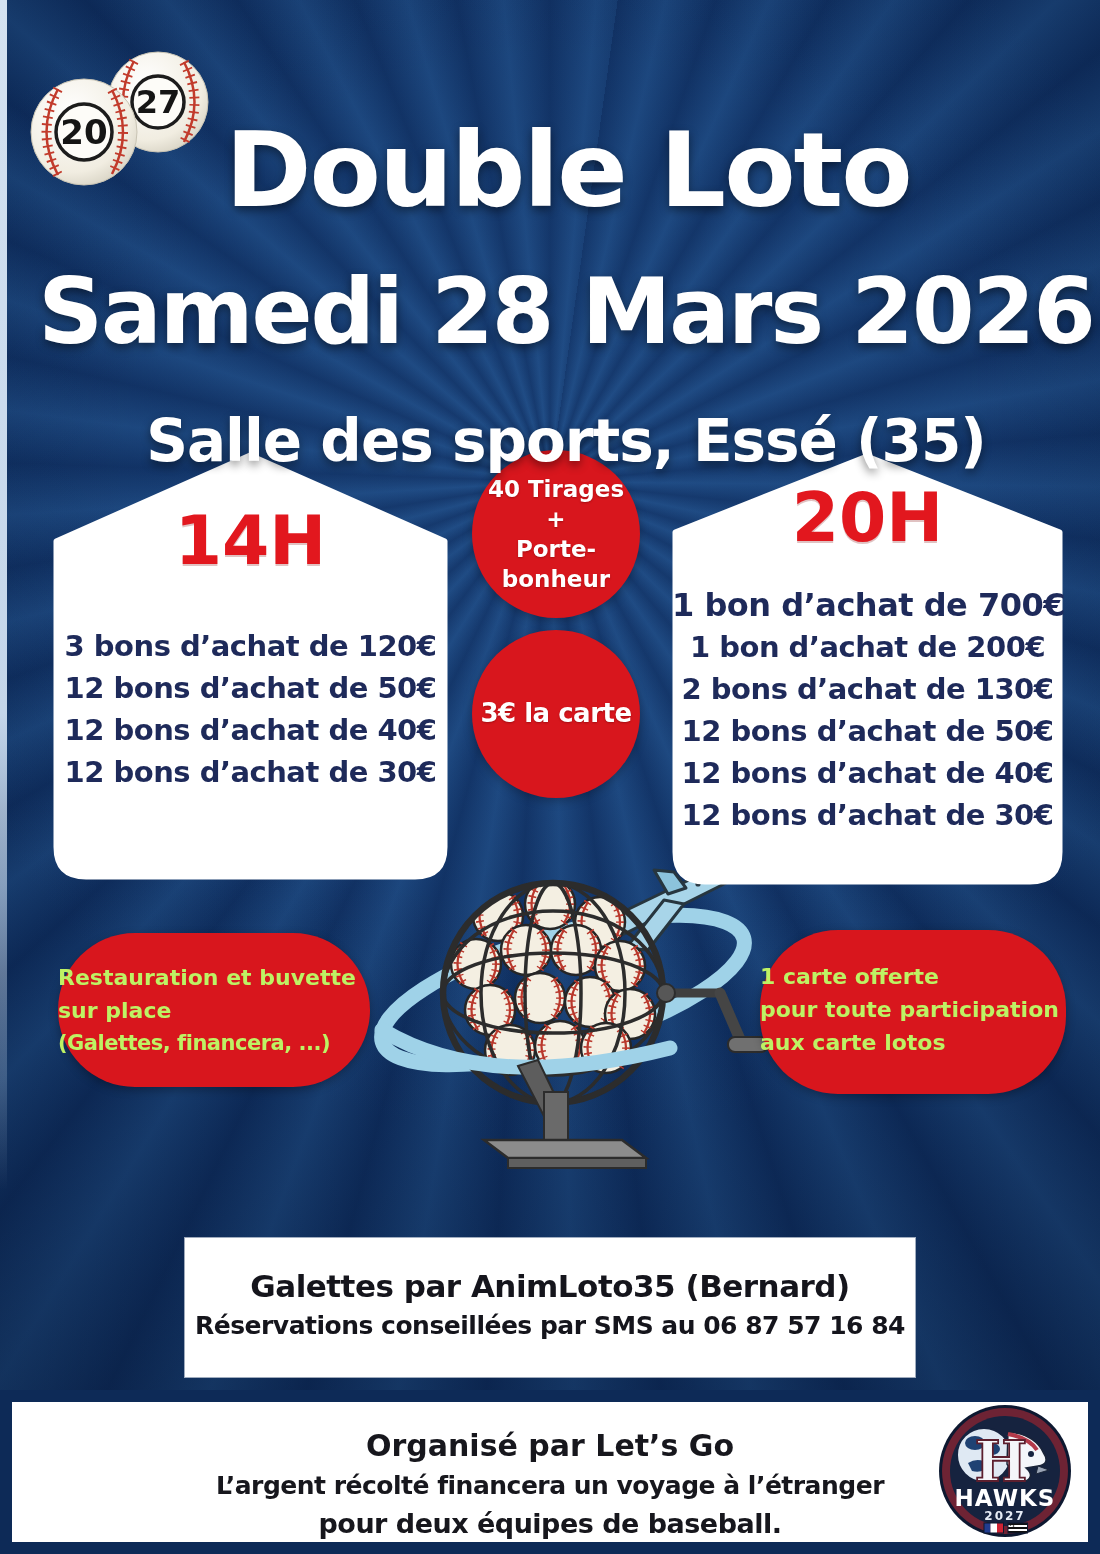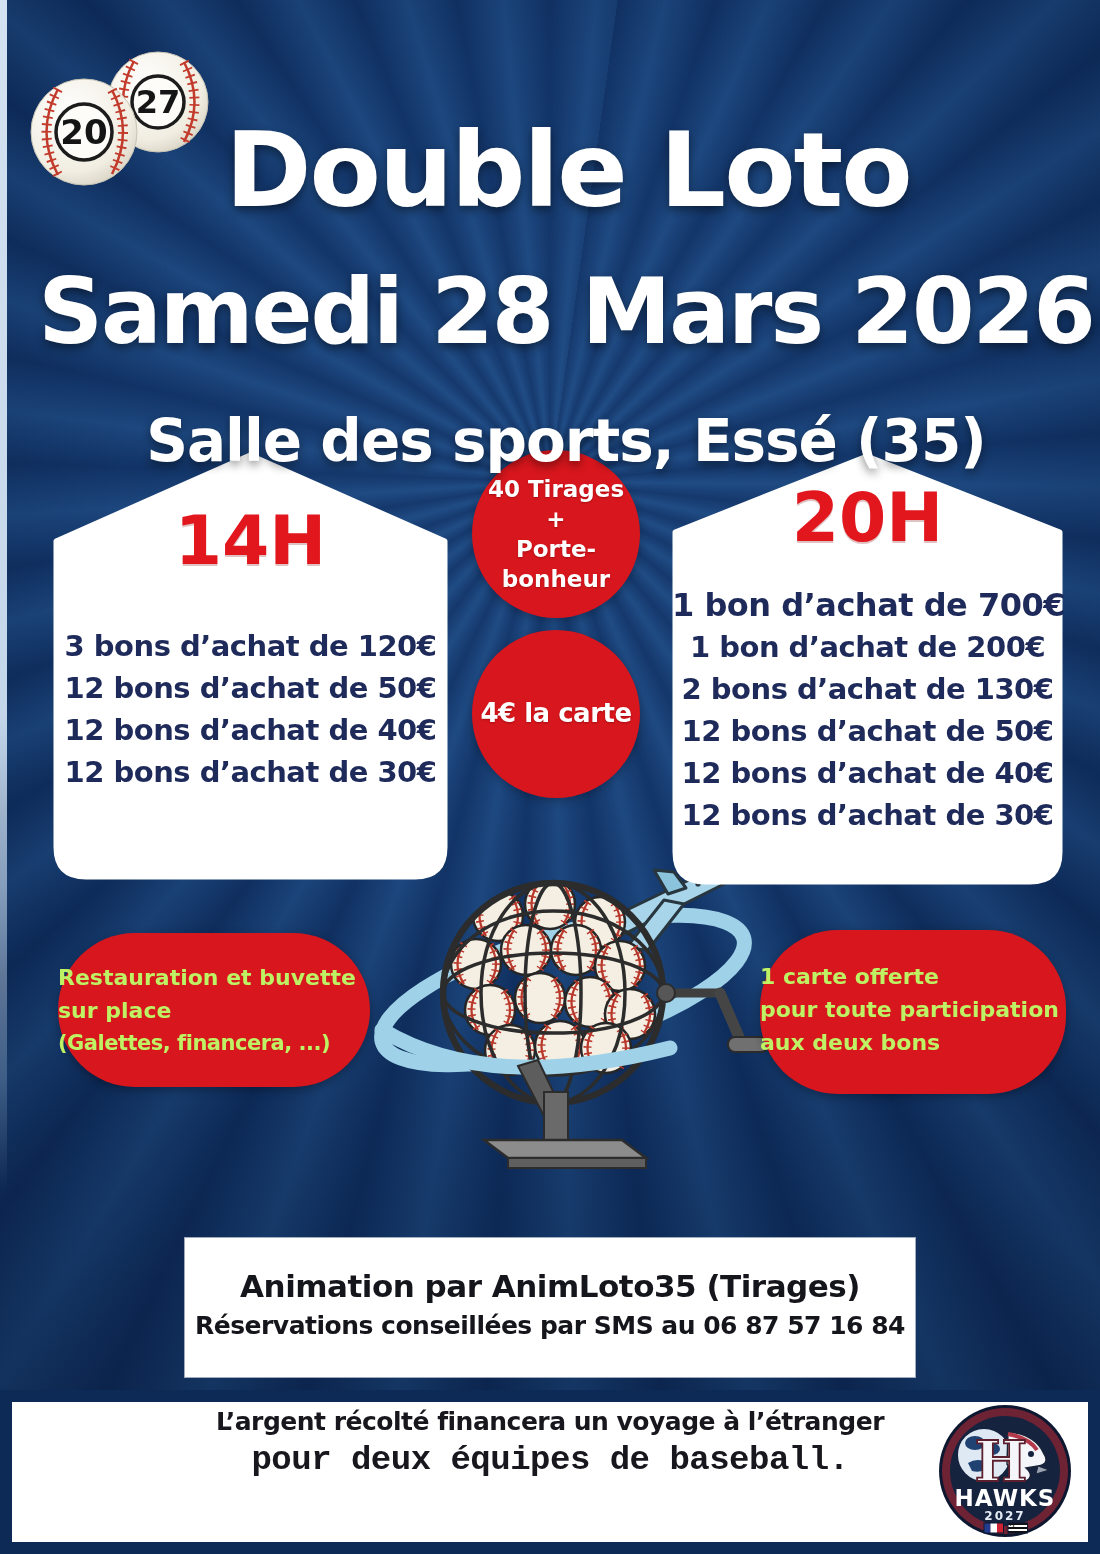--- a/index.html
+++ b/index.html
@@ -63,21 +63,21 @@
   .anim-box{position:absolute;left:185px;top:1238px;width:730px;height:139px;background:#ffffff;
     z-index:4;text-align:center;color:#15151c;box-shadow:0 0 0 1px rgba(255,255,255,0.6);}
   .anim1{margin-top:28px;font-size:31px;line-height:40px;letter-spacing:-0.5px;}
   .anim2{font-size:25px;line-height:40px;letter-spacing:-0.5px;}
 
   .footer{position:absolute;left:0;top:1390px;width:1100px;height:164px;background:#0d2a57;z-index:8;}
   .footer-inner{position:absolute;left:12px;top:12px;right:12px;bottom:12px;background:#ffffff;}
   .footer-text{position:absolute;left:0;top:0;width:100%;text-align:center;color:#17171d;}
   .f1{margin-top:24px;font-size:30px;line-height:40px;}
   .f2{font-size:25px;line-height:39px;letter-spacing:-0.5px;}
-  .f3{font-size:34px;line-height:38px;letter-spacing:-0.5px;font-family:Liberation Mono, monospace;}
+  .f3{font-size:27px;line-height:38px;letter-spacing:-0.5px;}
   .hawks-svg{position:absolute;right:16px;top:2px;}
 </style>
 </head>
 <body>
 
 <div class="poster">
 
   <div class="edge-sliver"></div>
 
   <svg class="balls-svg" width="220" height="160" viewBox="0 0 220 160">
@@ -144,21 +144,21 @@
 
   <div class="circle circle-draws">
     <div class="pad">
       <div class="cl">40 Tirages</div>
       <div class="cl">+</div>
       <div class="cl">Porte-</div>
       <div class="cl">bonheur</div>
     </div>
   </div>
   <div class="circle circle-price">
-    <span>4€ la carte</span>
+    <span>3€ la carte</span>
   </div>
 
   <svg class="cage-svg" width="400" height="372" viewBox="0 0 400 372">
     <defs>
       <g id="bb">
         <circle r="25" fill="#f4efe2" stroke="#262626" stroke-width="2.5"></circle>
         <path d="M-12,-20 Q-25,0 -12,20" fill="none" stroke="#b9382c" stroke-width="2.2"></path>
         <path d="M-12,-20 Q-25,0 -12,20" fill="none" stroke="#b9382c" stroke-width="8" stroke-dasharray="1.5,5"></path>
         <path d="M14,-19 Q26,0 14,19" fill="none" stroke="#b9382c" stroke-width="2.2"></path>
         <path d="M14,-19 Q26,0 14,19" fill="none" stroke="#b9382c" stroke-width="8" stroke-dasharray="1.5,5"></path>
@@ -228,32 +228,33 @@
     <div class="pad">
       <div class="pl">Restauration et buvette</div>
       <div class="pl">sur place</div>
       <div class="pl pl3">(Galettes, financera, ...)</div>
     </div>
   </div>
   <div class="pill pill-right">
     <div class="pad">
       <div class="pl">1 carte offerte</div>
       <div class="pl">pour toute participation</div>
-      <div class="pl">aux deux bons</div>
+      <div class="pl">aux carte lotos</div>
     </div>
   </div>
 
   <div class="anim-box">
-    <div class="anim1">Animation par AnimLoto35 (Tirages)</div>
+    <div class="anim1">Galettes par AnimLoto35 (Bernard)</div>
     <div class="anim2">Réservations conseillées par SMS au 06 87 57 16 84</div>
   </div>
 
   <footer class="footer">
     <div class="footer-inner">
       <div class="footer-text">
+        <div class="f1">Organisé par Let’s Go</div>
         <div class="f2">L’argent récolté financera un voyage à l’étranger</div>
         <div class="f3">pour deux équipes de baseball.</div>
       </div>
       <svg class="hawks-svg" width="134" height="134" viewBox="0 0 134 134">
         <circle cx="67" cy="67" r="66" fill="#0d1830"></circle>
         <circle cx="67" cy="67" r="63" fill="#6e2334"></circle>
         <circle cx="67" cy="67" r="55" fill="#16233f"></circle>
 
         <g>
           <circle cx="46" cy="51" r="27" fill="#dfe9f3"></circle>

